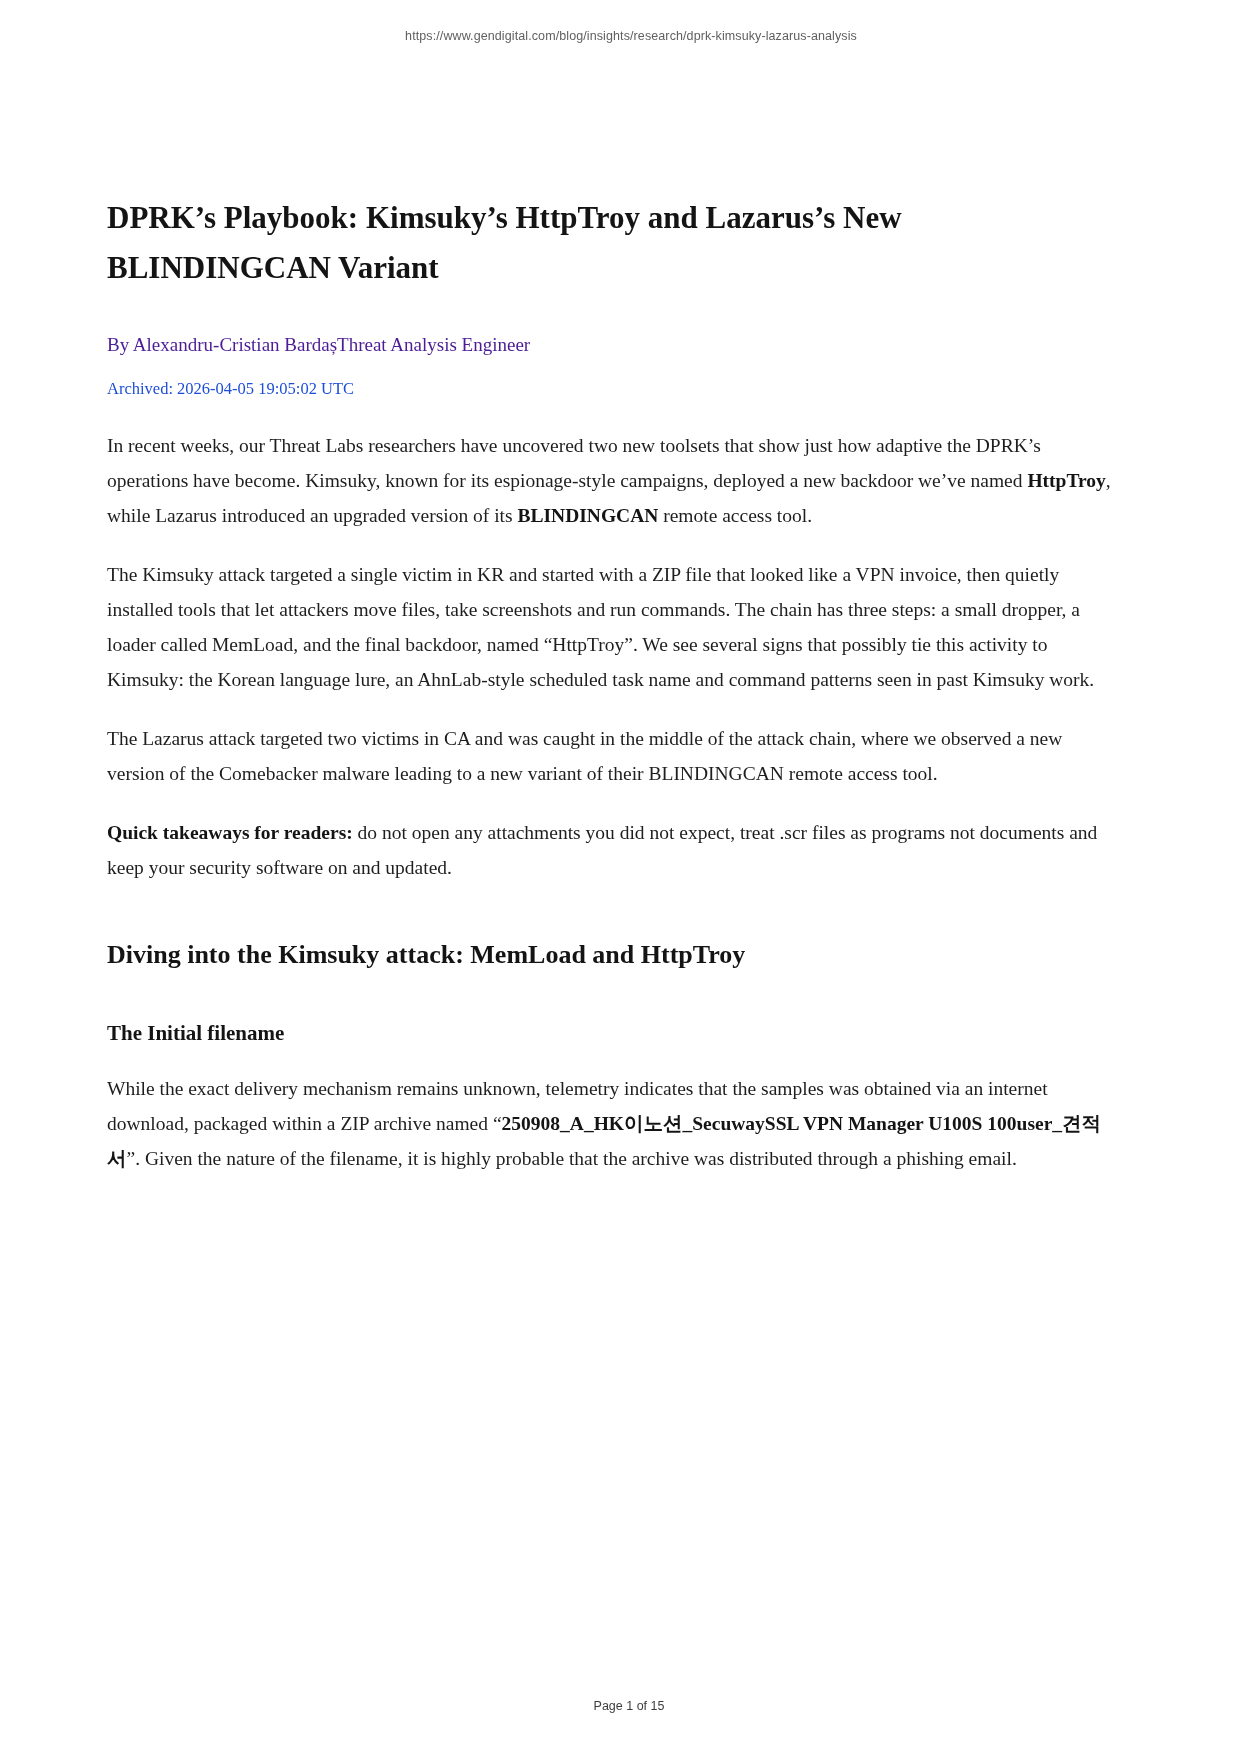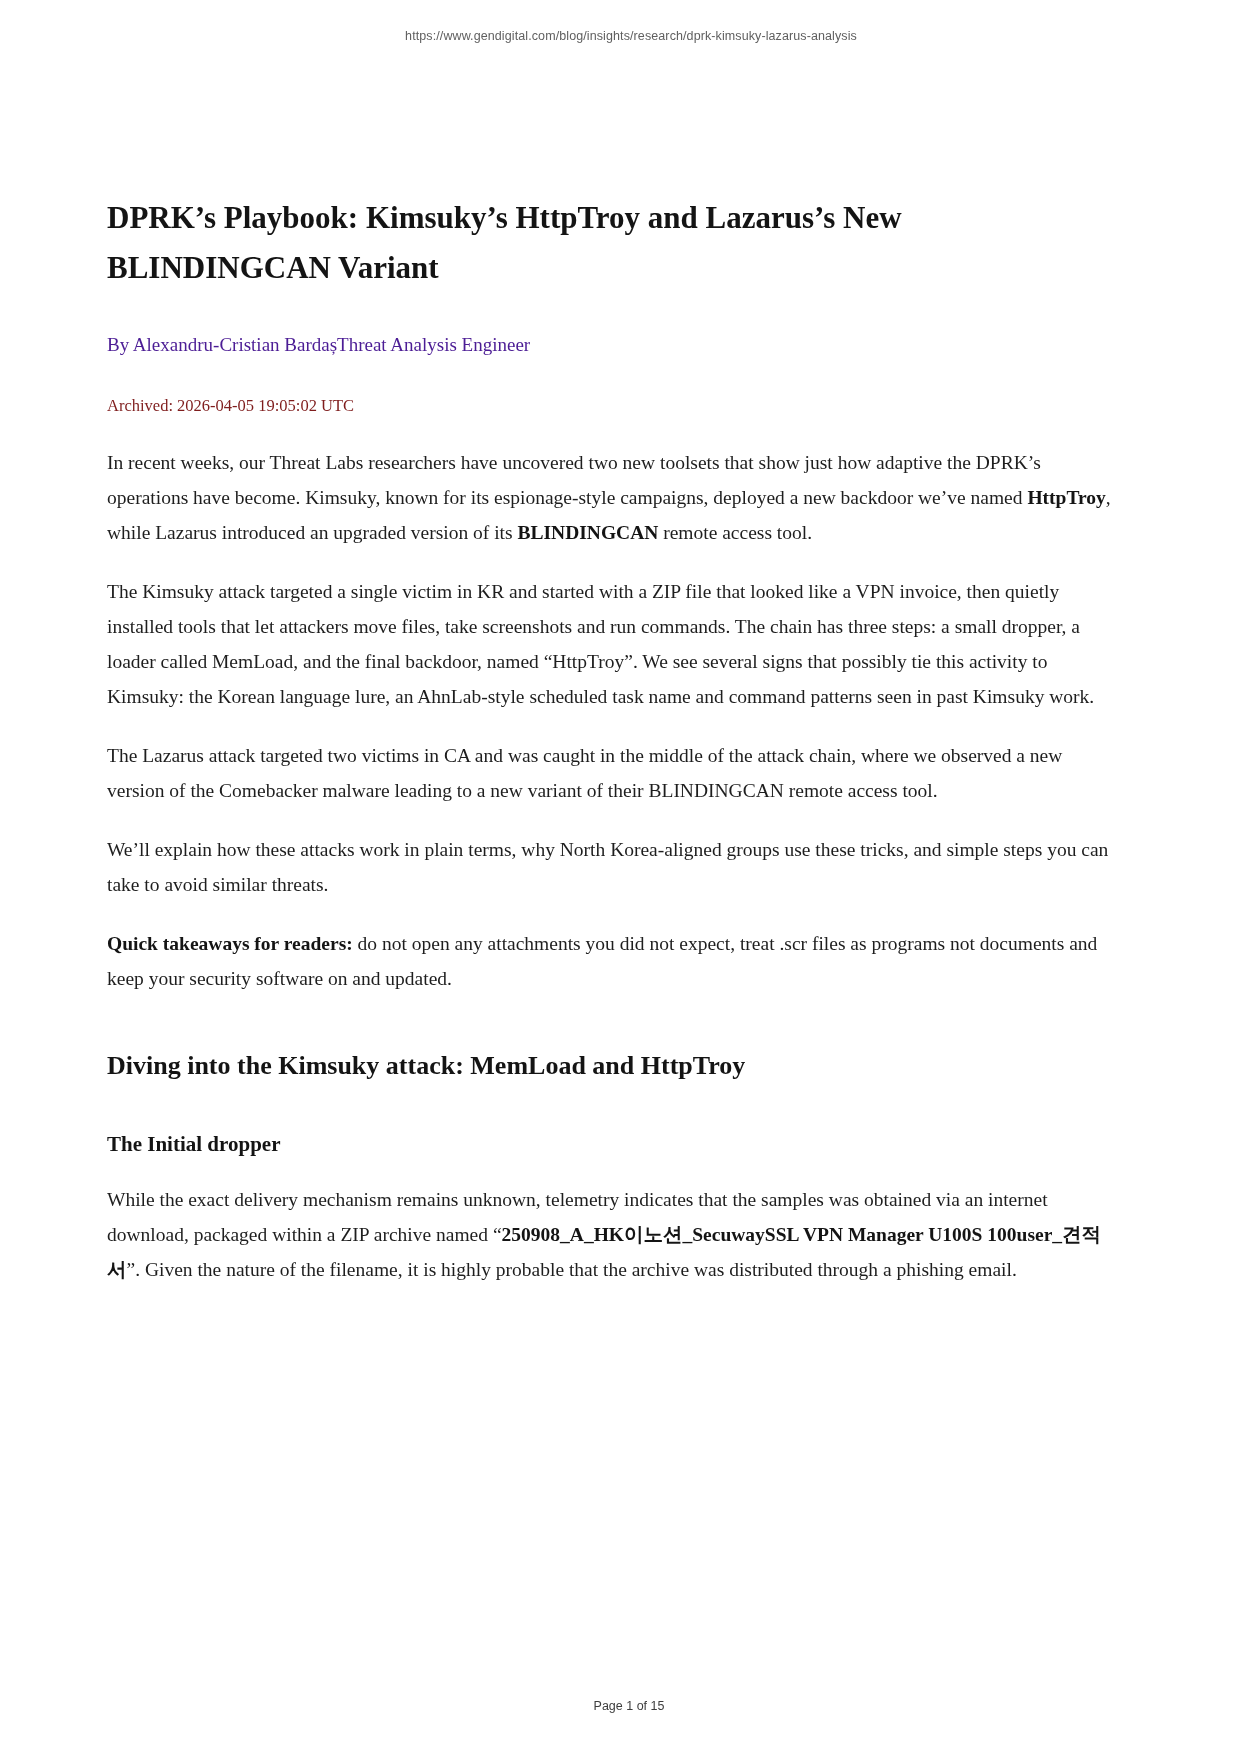--- a/index.html
+++ b/index.html
@@ -37,24 +37,24 @@
     font-weight: 700;
     color: #141414;
   }
   .byline {
     margin: 40px 0 0 0;
     font-size: 19px;
     line-height: 24px;
     color: #4c1d95;
   }
   .archived {
-    margin: 38px 0 0 0;
+    margin: 21px 0 0 0;
     font-size: 16.5px;
     line-height: 21px;
-    color: #7f1d1d;
+    color: #1d4ed8;
   }
   p.body {
     margin: 24px 0 0 0;
     font-size: 19.5px;
     line-height: 35px;
     color: #1e1e1e;
   }
   p.body.first { margin-top: 29px; }
   h2 {
     margin: 46px 0 0 0;
@@ -98,27 +98,26 @@
     <p class="archived">Archived: 2026-04-05 19:05:02 UTC</p>
 
     <p class="body first"><span>In recent weeks, our Threat Labs researchers have uncovered two new toolsets that show just how adaptive the DPRK’s operations have become. Kimsuky, known for its espionage-style campaigns, deployed a new backdoor we’ve named </span><strong>HttpTroy</strong><span>, while Lazarus introduced an upgraded version of its </span><strong>BLINDINGCAN</strong><span> remote access tool.</span></p>
 
 
 
     <p class="body">The Kimsuky attack targeted a single victim in KR and started with a ZIP file that looked like a VPN invoice, then quietly installed tools that let attackers move files, take screenshots and run commands. The chain has three steps: a small dropper, a loader called MemLoad, and the final backdoor, named “HttpTroy”. We see several signs that possibly tie this activity to Kimsuky: the Korean language lure, an AhnLab-style scheduled task name and command patterns seen in past Kimsuky work.</p>
 
     <p class="body">The Lazarus attack targeted two victims in CA and was caught in the middle of the attack chain, where we observed a new version of the Comebacker malware leading to a new variant of their BLINDINGCAN remote access tool.</p>
 
-    <p class="body">We’ll explain how these attacks work in plain terms, why North Korea-aligned groups use these tricks, and simple steps you can take to avoid similar threats.</p>
 
     <p class="body"><strong>Quick takeaways for readers:</strong><span> do not open any attachments you did not expect, treat .scr files as programs not documents and keep your security software on and updated.</span></p>
 
     <h2>Diving into the Kimsuky attack: MemLoad and HttpTroy</h2>
 
-    <h3>The Initial dropper</h3>
+    <h3>The Initial filename</h3>
 
     <p class="body"><span>While the exact delivery mechanism remains unknown, telemetry indicates that the samples was obtained via an internet download, packaged within a ZIP archive named “</span><strong>250908_A_HK이노션_SecuwaySSL VPN Manager U100S 100user_견적서</strong><span>”. Given the nature of the filename, it is highly probable that the archive was distributed through a phishing email.</span></p>
 
   </div>
 
   <div class="print-footer">Page 1 of 15</div>
 
 </div>
 
 </body></html>

